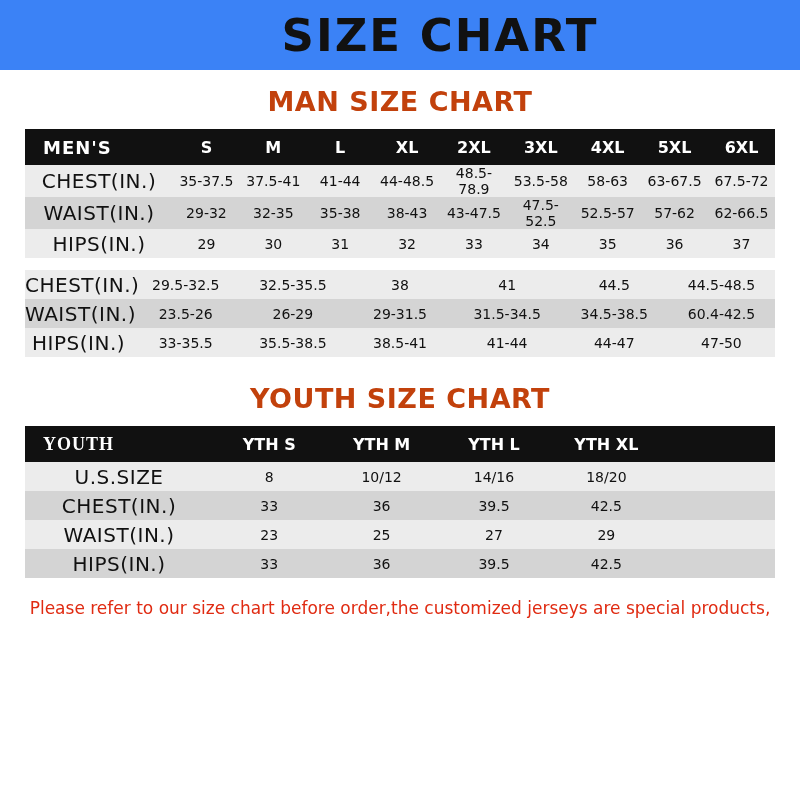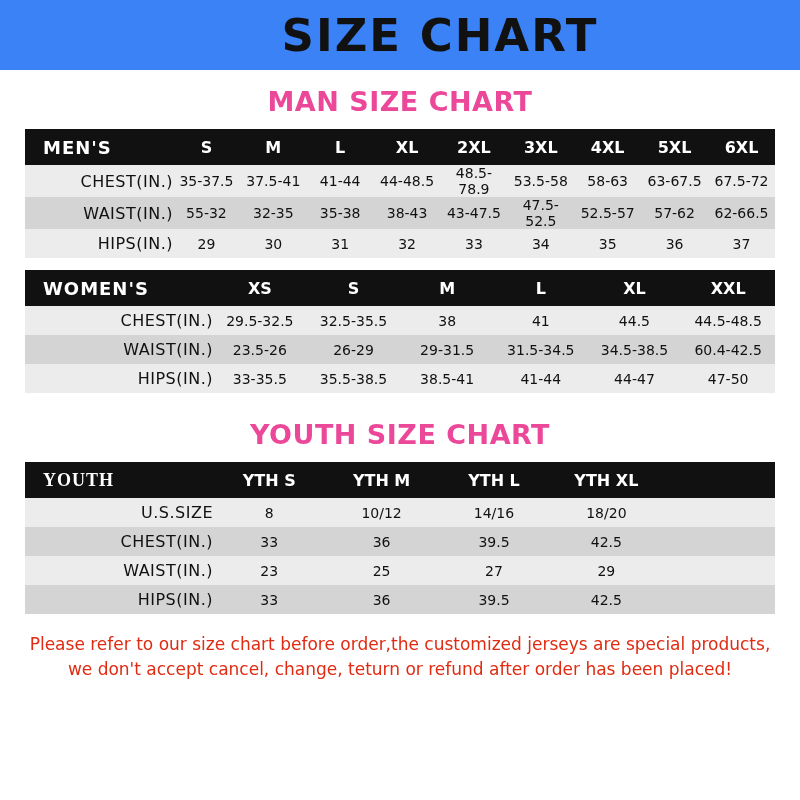--- a/index.html
+++ b/index.html
@@ -39,21 +39,21 @@
   }
   .section {
     margin: 0 auto;
     width: 750px;
   }
   .section-title {
     text-align: center;
     font-family: "DejaVu Sans", sans-serif;
     font-weight: bold;
     font-size: 27px;
-    color: #ec4899;
+    color: #c2410c;
     letter-spacing: 0.5px;
   }
   table.chart {
     border-collapse: collapse;
     width: 750px;
     table-layout: fixed;
     margin: 12px auto;
   }
   table.chart td, table.chart th {
     padding: 0;
@@ -78,22 +78,22 @@
     letter-spacing: 1px;
   }
   .data-row td {
     height: 29px;
     font-size: 14px;
     text-align: center;
     color: #111111;
     font-family: "DejaVu Sans", sans-serif;
   }
   .data-row td.rowlabel {
-    text-align: right;
-    font-size: 16px;
+    text-align: center;
+    font-size: 20px;
     letter-spacing: 0.5px;
   }
   .shade-light { background: #ececec; }
   .shade-dark { background: #d4d4d4; }
 
   .men-title { margin-top: 16px; margin-bottom: 10px; }
   .women-title { margin-top: 24px; margin-bottom: 10px; }
   .youth-title { margin-top: 26px; }
 
   .footer-note {
@@ -142,21 +142,21 @@
         <td>41-44</td>
         <td>44-48.5</td>
         <td>48.5-78.9</td>
         <td>53.5-58</td>
         <td>58-63</td>
         <td>63-67.5</td>
         <td>67.5-72</td>
       </tr>
       <tr class="data-row shade-dark">
         <td class="rowlabel">WAIST(IN.)</td>
-        <td>55-32</td>
+        <td>29-32</td>
         <td>32-35</td>
         <td>35-38</td>
         <td>38-43</td>
         <td>43-47.5</td>
         <td>47.5-52.5</td>
         <td>52.5-57</td>
         <td>57-62</td>
         <td>62-66.5</td>
       </tr>
       <tr class="data-row shade-light">
@@ -171,29 +171,20 @@
         <td>36</td>
         <td>37</td>
       </tr>
     </tbody>
       </table>
   </div>
 
   <div class="section">
     <table class="chart">
       <tbody>
-          <tr class="hdr-row">
-        <td class="rowlabel first-col-women">WOMEN'S</td>
-        <td>XS</td>
-        <td>S</td>
-        <td>M</td>
-        <td>L</td>
-        <td>XL</td>
-        <td>XXL</td>
-      </tr>
       <tr class="data-row shade-light">
         <td class="rowlabel">CHEST(IN.)</td>
         <td>29.5-32.5</td>
         <td>32.5-35.5</td>
         <td>38</td>
         <td>41</td>
         <td>44.5</td>
         <td>44.5-48.5</td>
       </tr>
       <tr class="data-row shade-dark">
@@ -261,16 +252,15 @@
         <td>39.5</td>
         <td>42.5</td>
         <td></td>
       </tr>
     </tbody>
       </table>
   </div>
 
   <div class="footer-note">
     <div>Please refer to our size chart before order,the customized jerseys are special products,</div>
-    <div>we don't accept cancel, change, teturn or refund after order has been placed!</div>
   </div>
 
 </div>
 
 </body></html>

